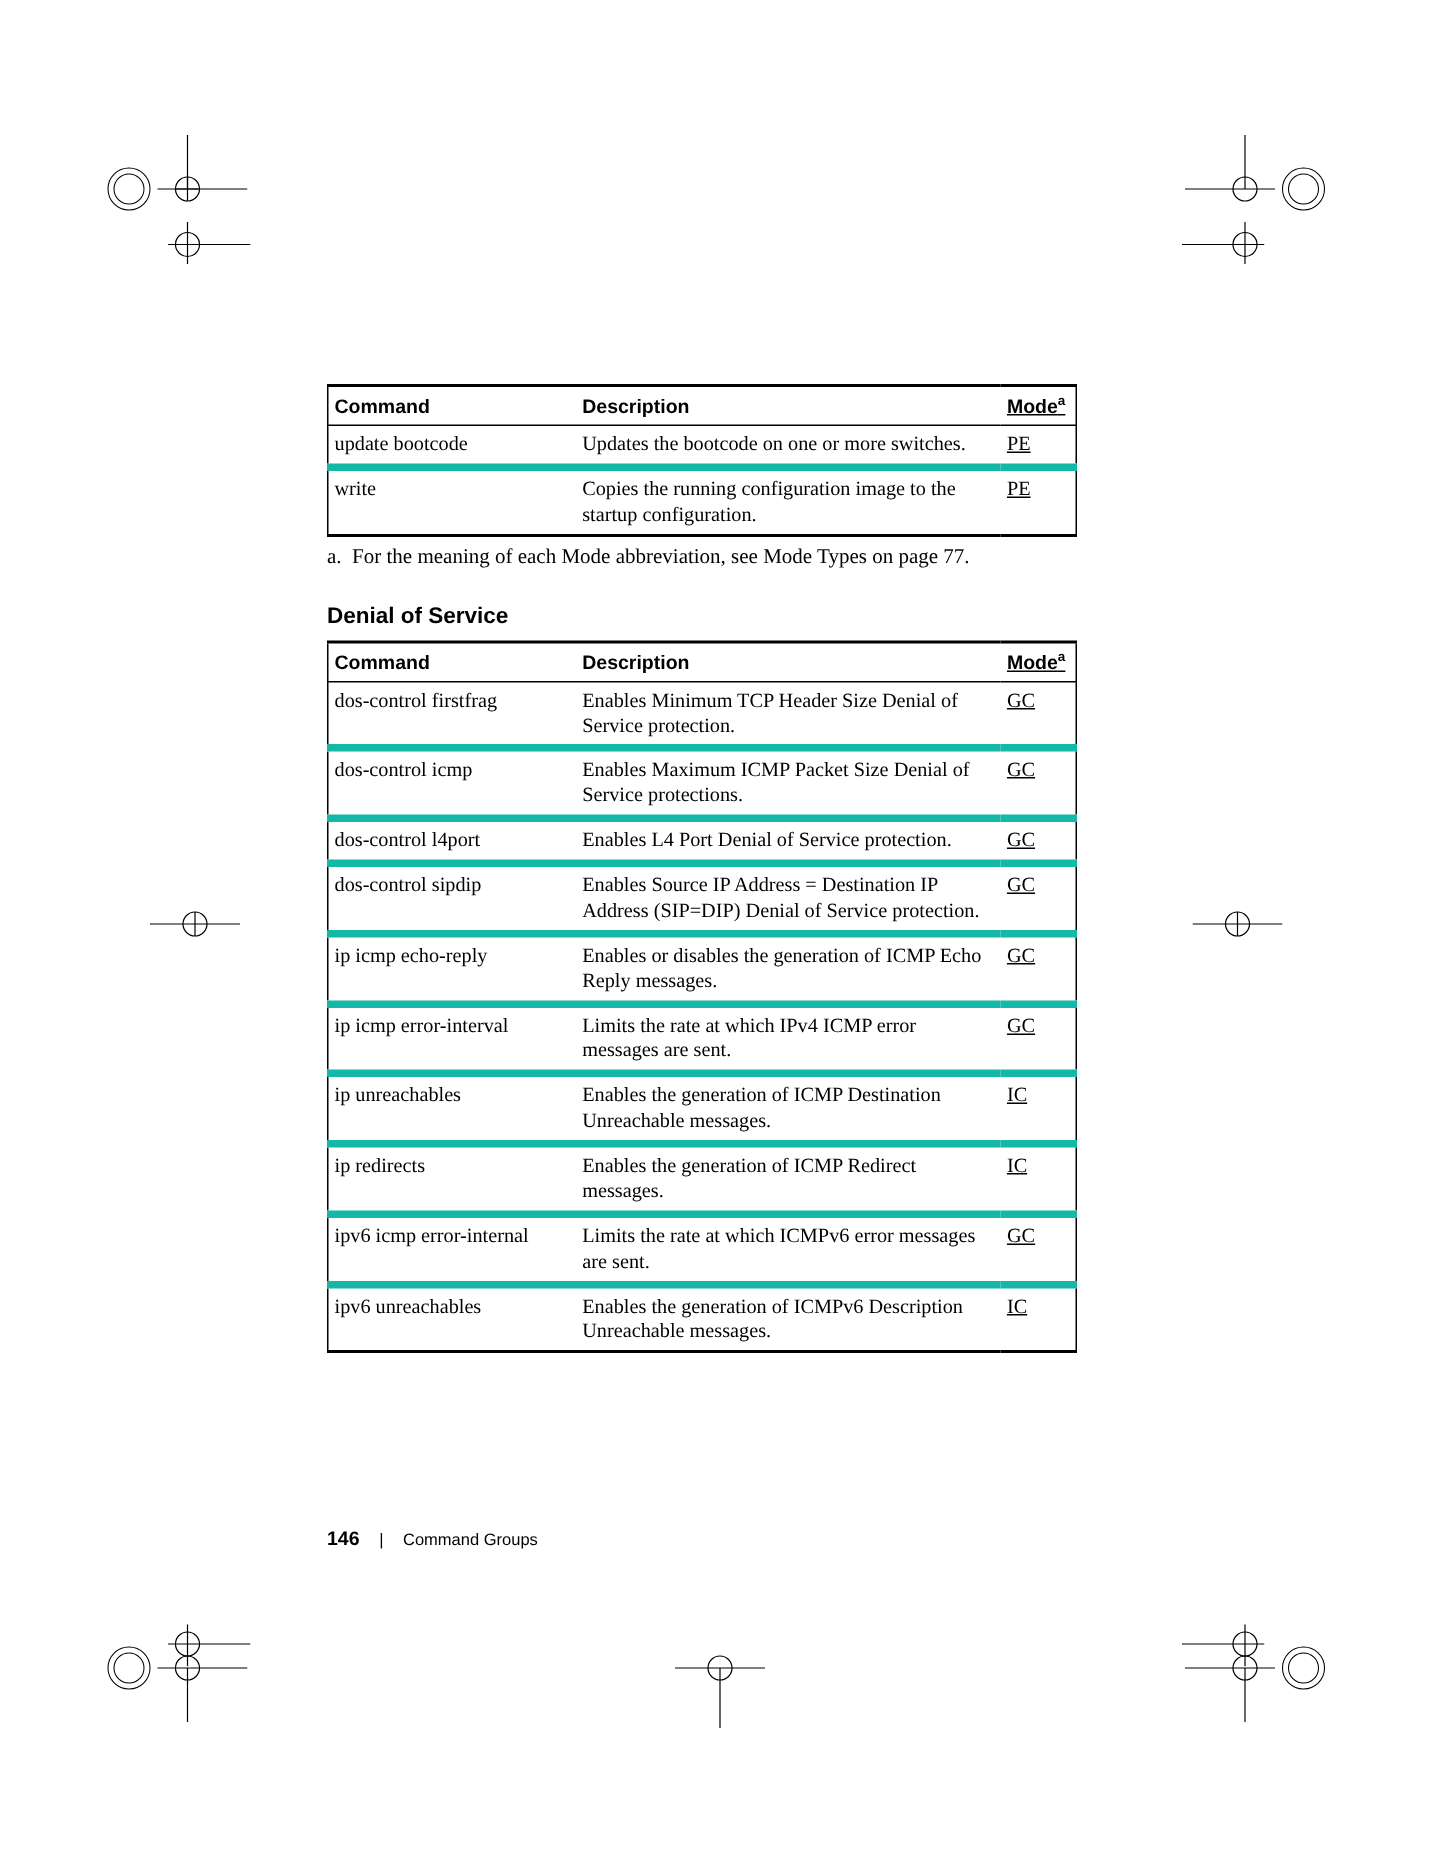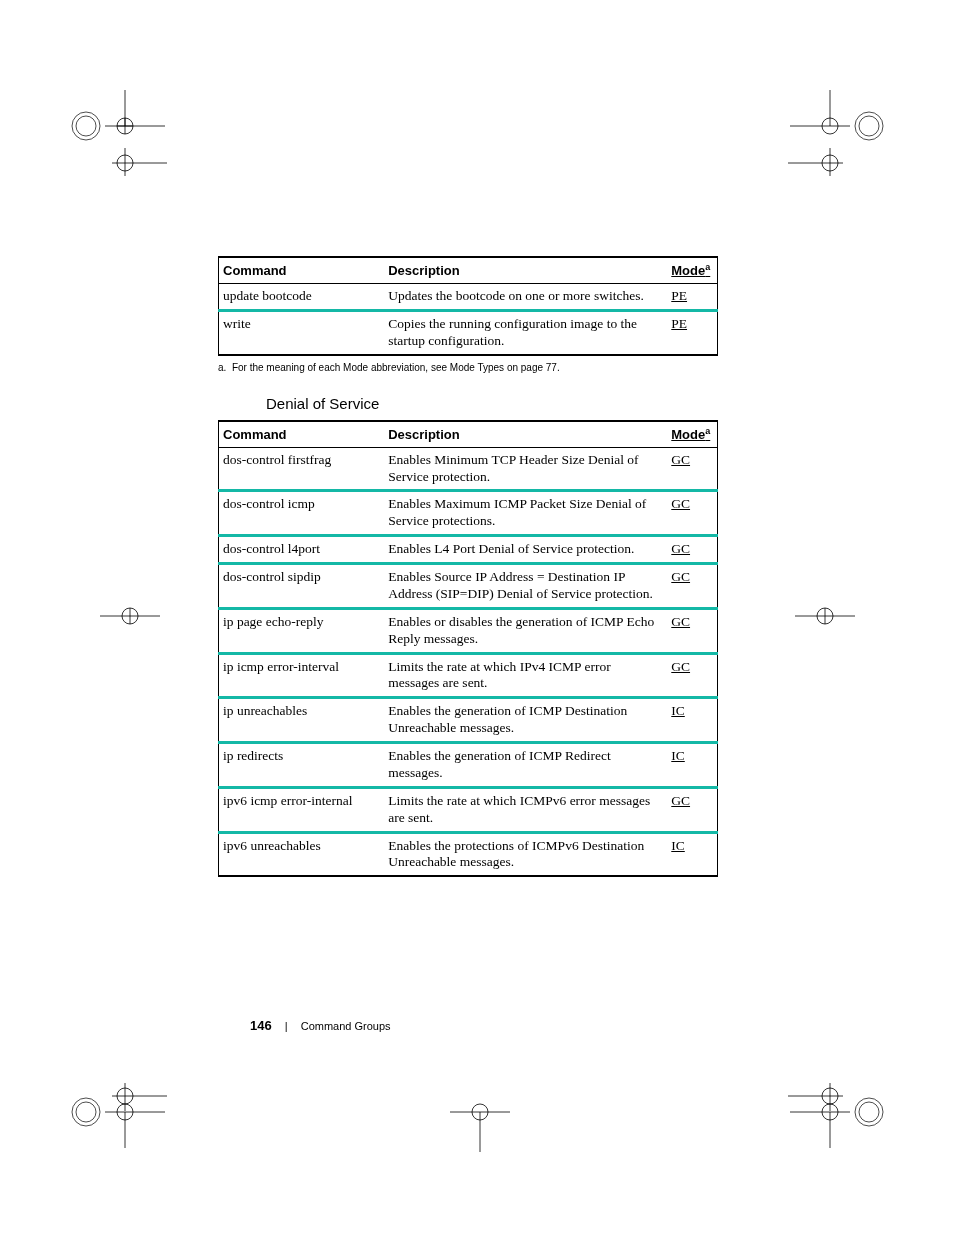--- a/index.html
+++ b/index.html
@@ -36,49 +36,47 @@
     border-top: 2px solid #000;
     border-bottom: 1px solid #000;
     vertical-align: top;
   }
   th.last, td.last { border-right: 1px solid #000; text-decoration: underline; }
   th.first, td.first { border-left: 1px solid #000; }
   td {
     font-family: "Times New Roman", Times, serif;
     font-size: 13.5px;
     padding: 4px 4px 4px 4px;
-    border-bottom: 3px solid #14b8a6;
+    border-bottom: 5px solid #14b8a6;
     vertical-align: top;
     line-height: 1.25;
   }
   tr.lastrow td { border-bottom: 2px solid #000; }
   sup { font-size: 9px; line-height: 0; }
   .footnote {
-    font-family: Liberation Sans, sans-serif;
-    font-size: 10px;
+    font-family: Liberation Serif, serif;
+    font-size: 14px;
     margin-top: 6px;
     padding-left: 18px;
     text-indent: -18px;
   }
   .section-heading {
     font-family: Arial, Helvetica, sans-serif;
-    font-weight: normal;
+    font-weight: bold;
     font-size: 15px;
     margin-top: 22px;
     margin-bottom: 8px;
-    margin-left: 48px;
   }
   .footer {
     position: absolute;
     left: 218px;
     top: 1018px;
     width: 500px;
     font-family: Arial, Helvetica, sans-serif;
     font-size: 11px;
-    margin-left: 32px;
   }
   .footer .page {
     font-weight: bold;
     font-size: 13px;
   }
   .footer .sep { margin: 0 10px; font-size: 11px; color:#000; }
   
   .mark { position: absolute; }
 </style>
 </head>
@@ -151,21 +149,21 @@
           <td class="first">dos-control l4port</td>
           <td>Enables L4 Port Denial of Service protection.</td>
           <td class="last">GC</td>
         </tr>
         <tr>
           <td class="first">dos-control sipdip</td>
           <td>Enables Source IP Address = Destination IP Address (SIP=DIP) Denial of Service protection.</td>
           <td class="last">GC</td>
         </tr>
         <tr>
-          <td class="first">ip page echo-reply</td>
+          <td class="first">ip icmp echo-reply</td>
           <td>Enables or disables the generation of ICMP Echo Reply messages.</td>
           <td class="last">GC</td>
         </tr>
         <tr>
           <td class="first">ip icmp error-interval</td>
           <td>Limits the rate at which IPv4 ICMP error messages are sent.</td>
           <td class="last">GC</td>
         </tr>
         <tr>
           <td class="first">ip unreachables</td>
@@ -177,21 +175,21 @@
           <td>Enables the generation of ICMP Redirect messages.</td>
           <td class="last">IC</td>
         </tr>
         <tr>
           <td class="first">ipv6 icmp error-internal</td>
           <td>Limits the rate at which ICMPv6 error messages are sent.</td>
           <td class="last">GC</td>
         </tr>
         <tr class="lastrow">
           <td class="first">ipv6 unreachables</td>
-          <td>Enables the protections of ICMPv6 Destination Unreachable messages.</td>
+          <td>Enables the generation of ICMPv6 Description Unreachable messages.</td>
           <td class="last">IC</td>
         </tr>
       </tbody>
   </table>
 
 </div>
 
 <div class="footer">
   <span class="page">146</span>
   <span class="sep">|</span>

